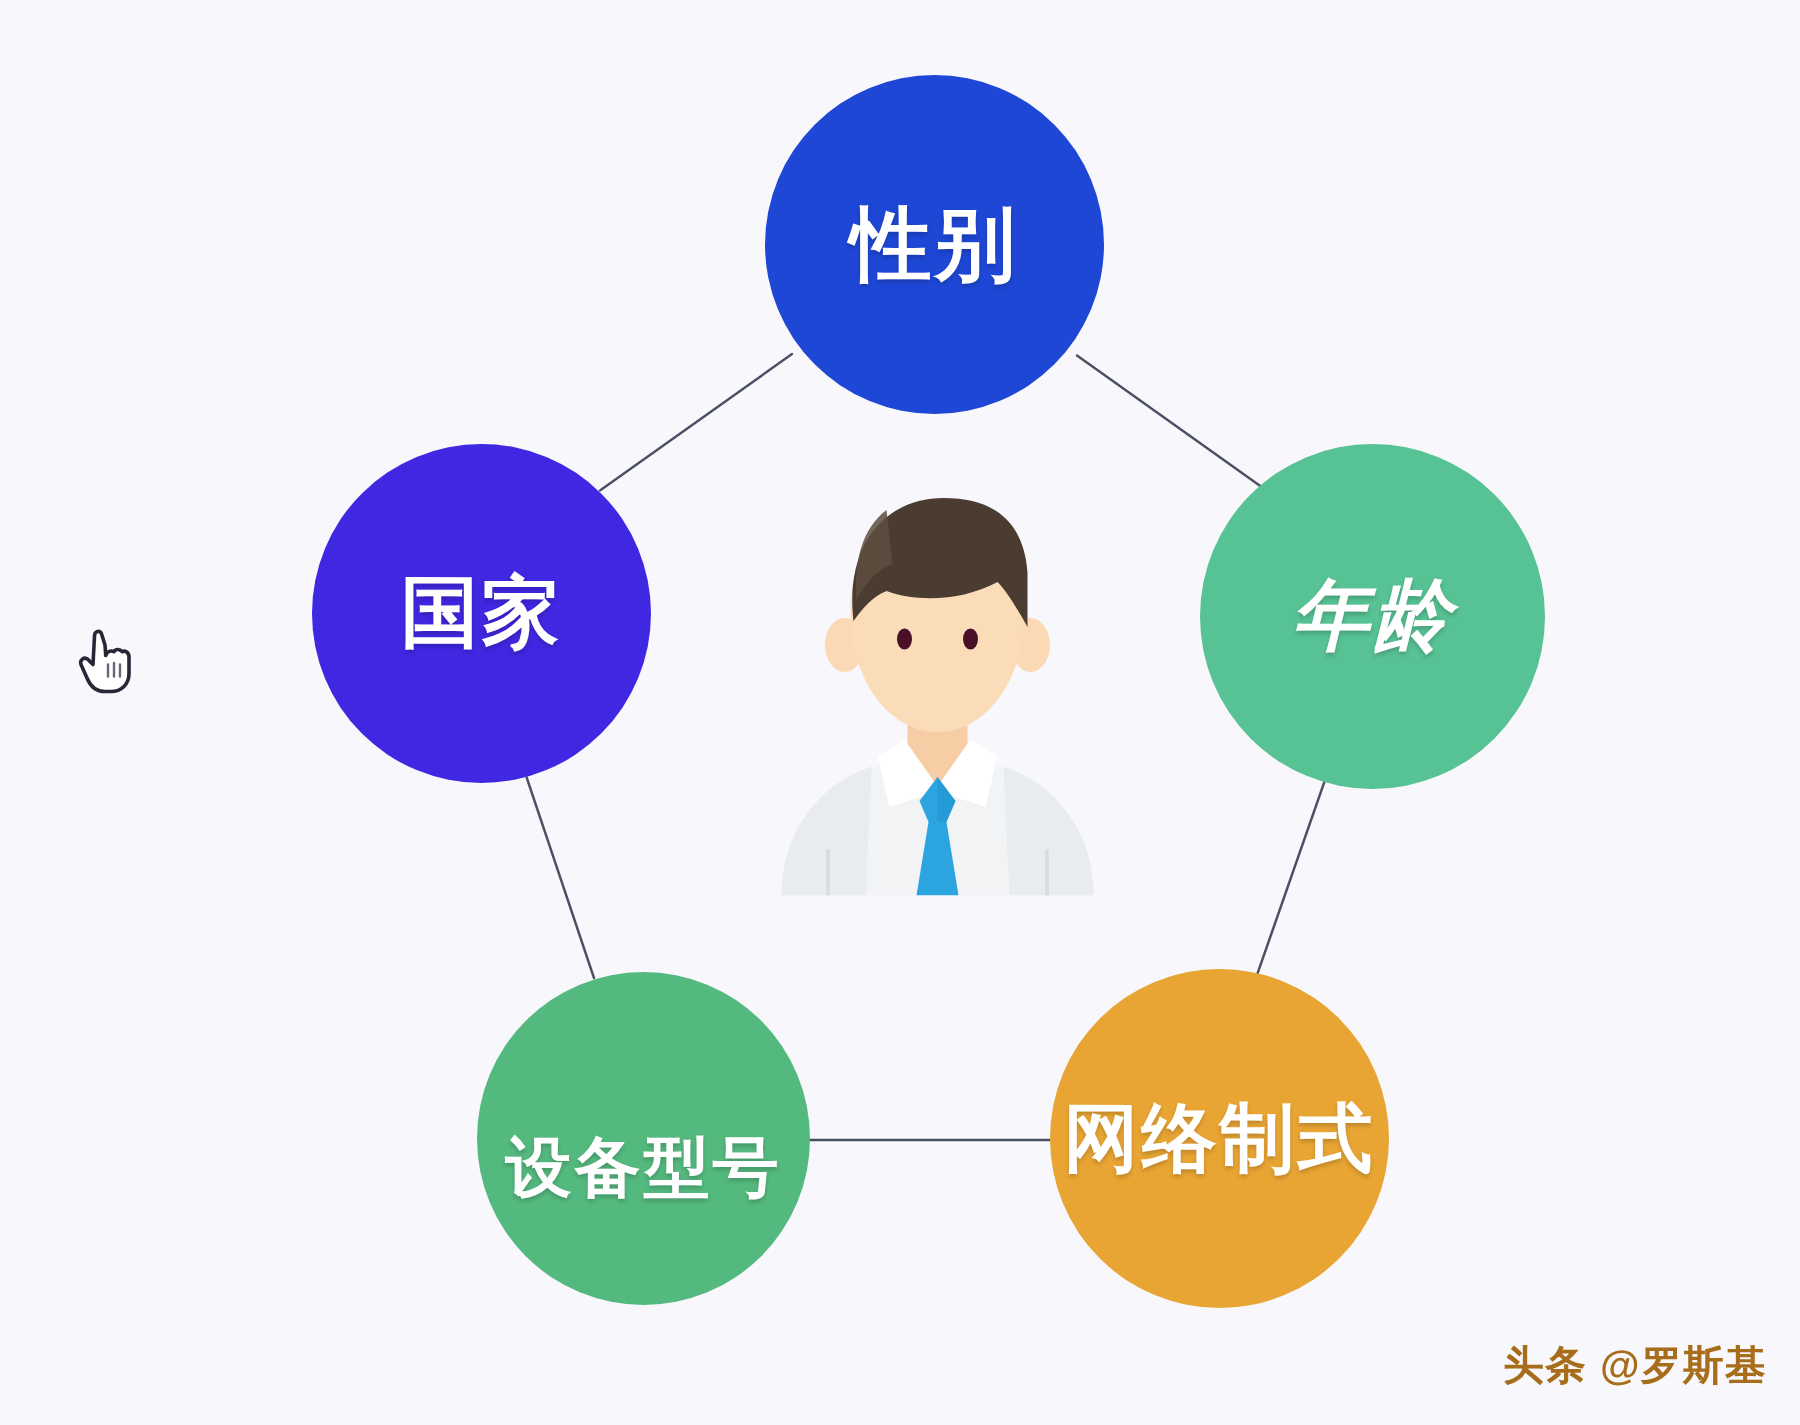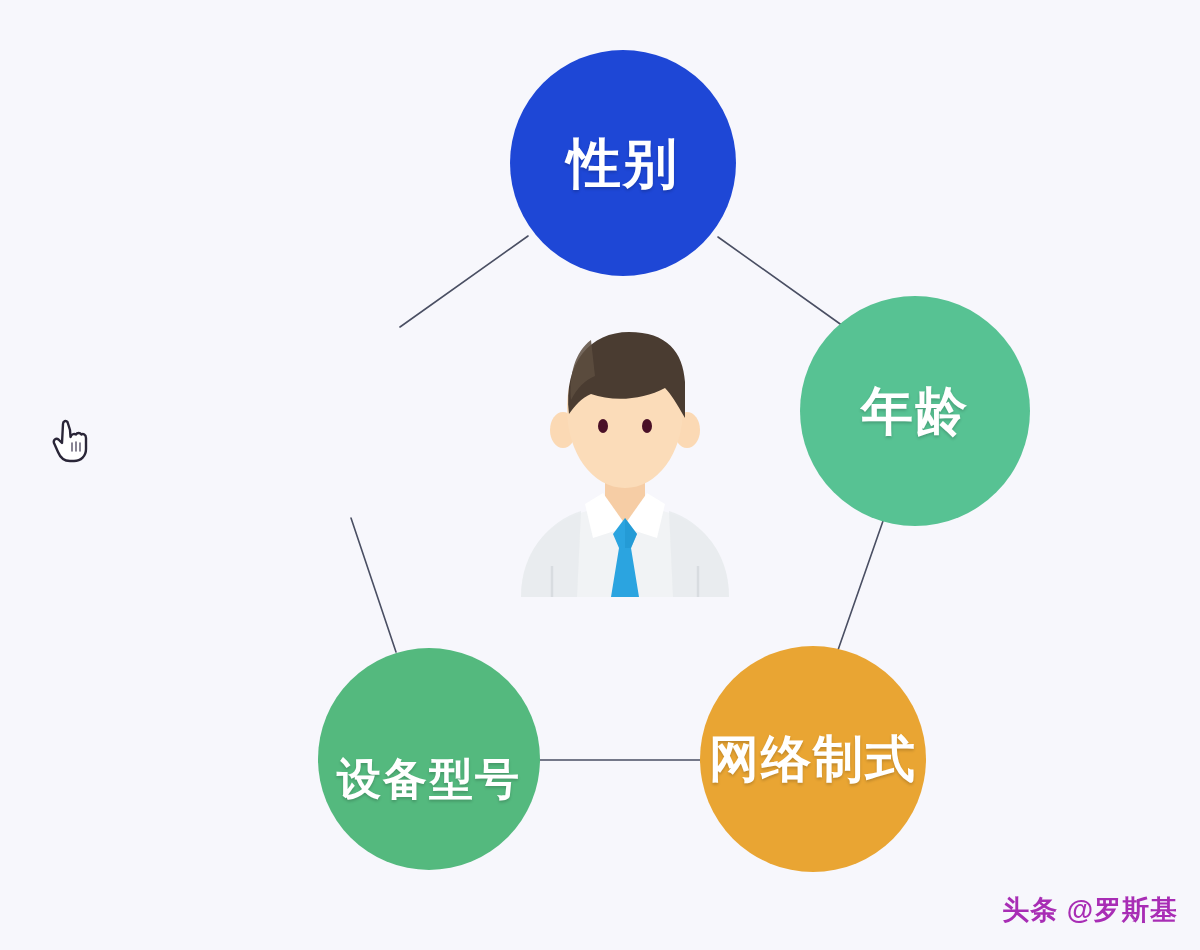--- a/index.html
+++ b/index.html
@@ -47,21 +47,21 @@
     letter-spacing: 2px;
     line-height: 1;
     text-shadow: 0 2px 3px rgba(0,0,0,0.18);
     white-space: nowrap;
     user-select: none;
   }
 
   #node-gender   { left: 510px; top: 50px;  width: 226px; height: 226px; }
   #node-gender   .node-label { font-size: 54px; }
 
-  #node-age      { left: 800px; top: 296px; width: 230px; height: 230px; }
+  #node-age      { left: 800px; top: 296px; width: 230px; height: 230px; font-style: italic; }
   #node-age      .node-label { font-size: 52px; }
 
   #node-country  { left: 208px; top: 296px; width: 226px; height: 226px; }
   #node-country  .node-label { font-size: 52px; }
 
   #node-device   { left: 318px; top: 648px; width: 222px; height: 222px; }
   #node-device   .node-label { font-size: 44px; margin-top: 40px; }
 
   #node-network  { left: 700px; top: 646px; width: 226px; height: 226px; }
   #node-network  .node-label { font-size: 50px; }
@@ -84,21 +84,21 @@
     height: 46px;
   }
 
   
   #watermark {
     position: absolute;
     right: 22px;
     bottom: 22px;
     font-size: 27px;
     font-weight: 700;
-    color: #a21caf;
+    color: #a16207;
     letter-spacing: 1px;
     opacity: 0.92;
     user-select: none;
     white-space: nowrap;
   }
 </style>
 </head>
 <body>
 
 <div id="stage" style="background: rgb(247, 247, 252);">
@@ -114,20 +114,23 @@
   </svg>
 
   <div class="node" id="node-gender" style="background:#1e47d6;">
     <span class="node-label">性别</span>
   </div>
 
   <div class="node" id="node-age" style="background:#57c293;">
     <span class="node-label">年龄</span>
   </div>
 
+  <div class="node" id="node-country" style="background:#4027e2;">
+    <span class="node-label">国家</span>
+  </div>
 
   <div class="node" id="node-device" style="background:#54b97e;">
     <span class="node-label">设备型号</span>
   </div>
 
   <div class="node" id="node-network" style="background:#e9a533;">
     <span class="node-label">网络制式</span>
   </div>
 
   <svg id="avatar" viewBox="0 0 240 275" xmlns="http://www.w3.org/2000/svg">

